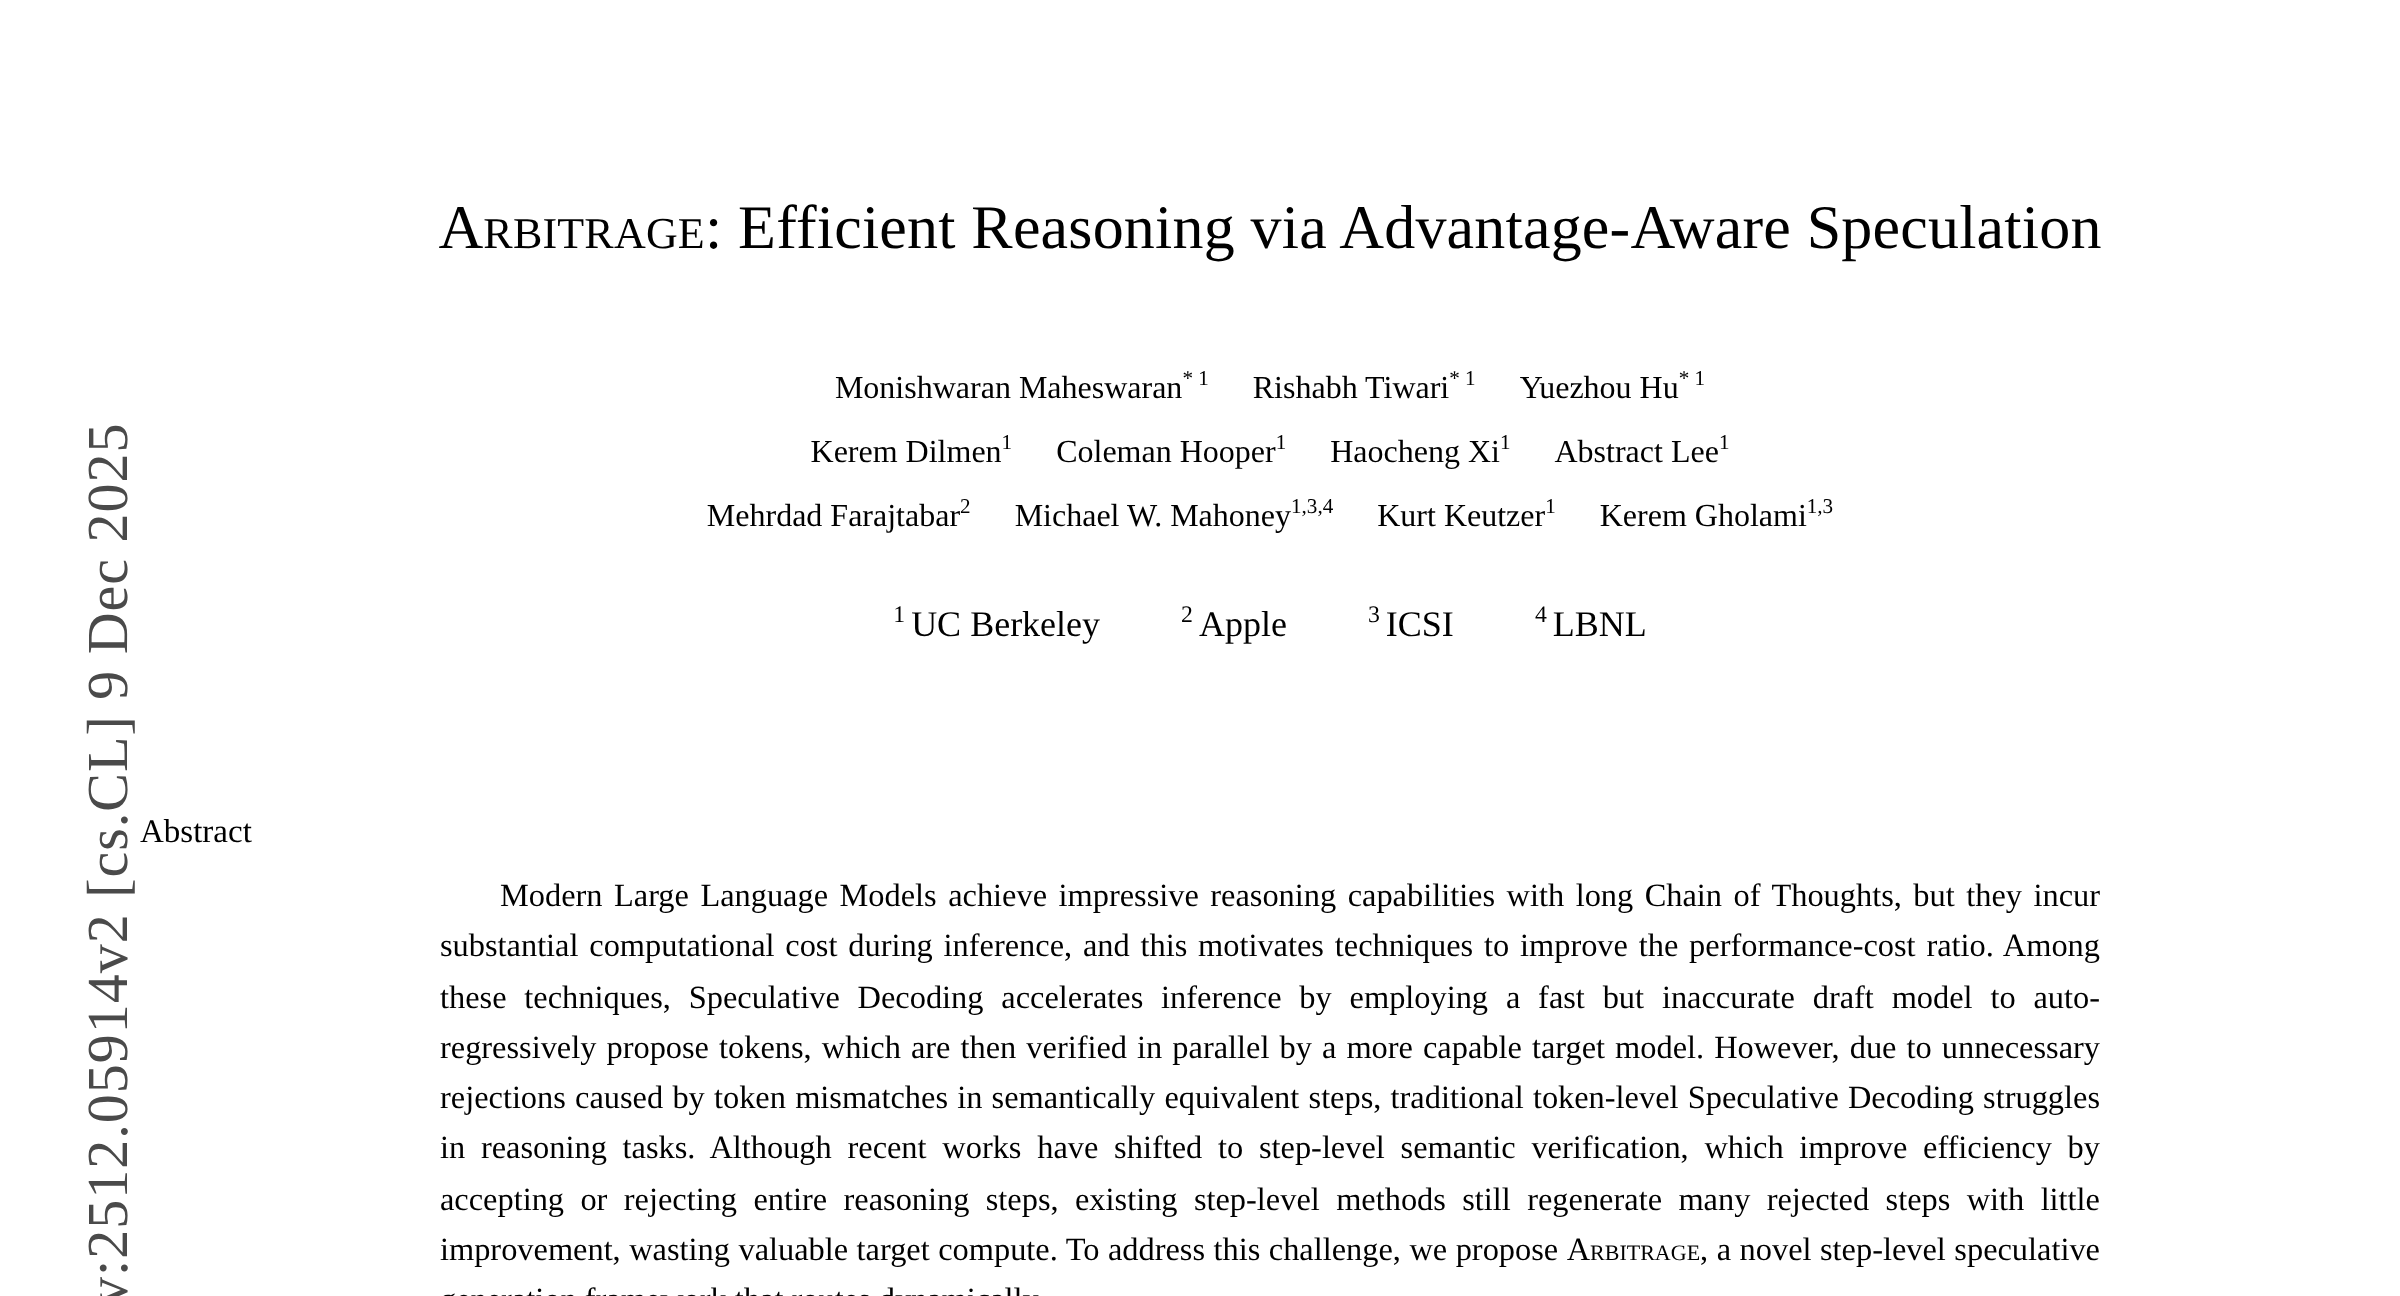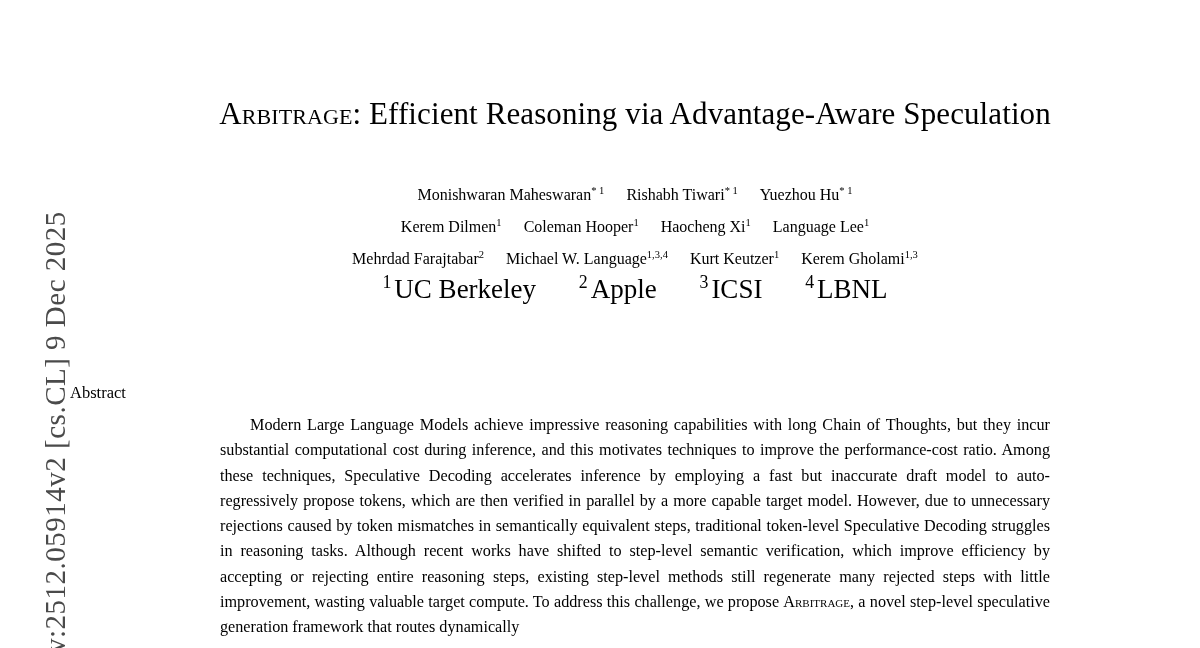--- a/index.html
+++ b/index.html
@@ -73,22 +73,23 @@
   .authors .name {
     margin: 0 9px;
   }
   sup {
     font-size: 0.66em;
     vertical-align: super;
     line-height: 0;
   }
 
   .affils {
+    margin-top: 23px;
     text-align: center;
-    font-size: 27px;
+    font-size: 18px;
     line-height: 28px;
   }
   .affils .aff {
     margin: 0 18px;
     white-space: nowrap;
   }
   .affils .aff sup {
     margin-right: 3px;
   }
 
@@ -131,25 +132,25 @@
   <div class="authors">
     <div class="row">
       <span class="name"><span>Monishwaran Maheswaran</span><sup>* 1</sup></span>
       <span class="name"><span>Rishabh Tiwari</span><sup>* 1</sup></span>
       <span class="name"><span>Yuezhou Hu</span><sup>* 1</sup></span>
     </div>
     <div class="row">
       <span class="name"><span>Kerem Dilmen</span><sup>1</sup></span>
       <span class="name"><span>Coleman Hooper</span><sup>1</sup></span>
       <span class="name"><span>Haocheng Xi</span><sup>1</sup></span>
-      <span class="name"><span>Language Lee</span><sup>1</sup></span>
+      <span class="name"><span>Abstract Lee</span><sup>1</sup></span>
     </div>
     <div class="row">
       <span class="name"><span>Mehrdad Farajtabar</span><sup>2</sup></span>
-      <span class="name"><span>Michael W. Language</span><sup>1,3,4</sup></span>
+      <span class="name"><span>Michael W. Mahoney</span><sup>1,3,4</sup></span>
       <span class="name"><span>Kurt Keutzer</span><sup>1</sup></span>
       <span class="name"><span>Kerem Gholami</span><sup>1,3</sup></span>
     </div>
   </div>
 
   <div class="affils">
     <span class="aff"><sup>1</sup><span>UC Berkeley</span></span>
     <span class="aff"><sup>2</sup><span>Apple</span></span>
     <span class="aff"><sup>3</sup><span>ICSI</span></span>
     <span class="aff"><sup>4</sup><span>LBNL</span></span>

